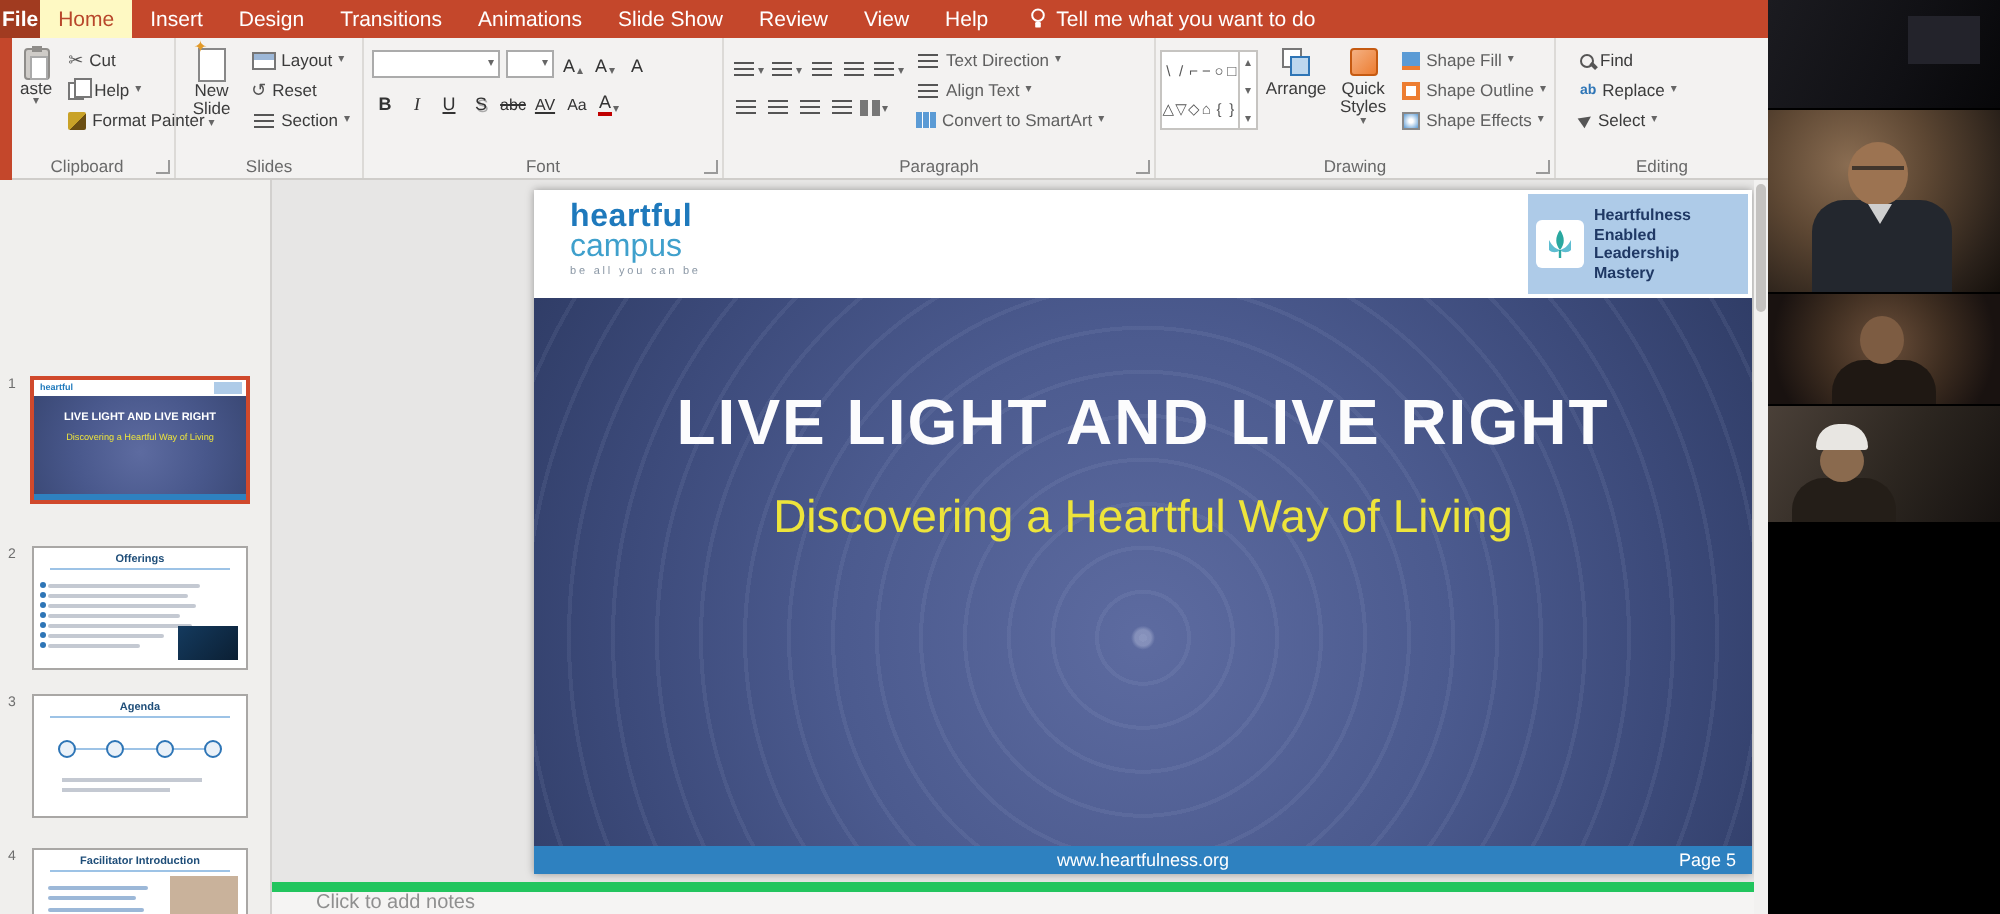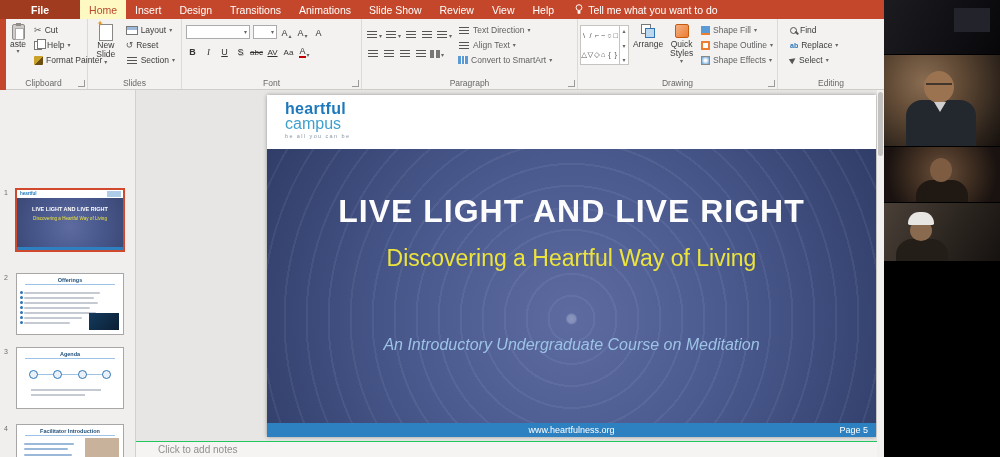--- a/index.html
+++ b/index.html
@@ -6,21 +6,21 @@
   html,body{width:1000px;height:457px;overflow:hidden;background:#000;
     font-family:"Liberation Sans",sans-serif;}
   #app{position:relative;width:1000px;height:457px}
 
   
   #ppt{position:absolute;left:0;top:0;width:884px;height:457px;background:#F3F2F1}
 
   
   #titlebar{position:absolute;left:0;top:0;width:100%;height:19px;background:#C4472B;
     display:flex;align-items:stretch;color:#fff;font-size:10.5px;white-space:nowrap}
-  .file-tab{padding:0 31px;background:#A13B20;display:flex;align-items:center;font-weight:bold}
+  .file-tab{padding:0 1px;background:#A13B20;display:flex;align-items:center;font-weight:bold}
   .tb-tab{padding:0 9px;display:flex;align-items:center}
   .tb-tab.active{background:#fef9c3;color:#B8472B}
   .tellme{margin-left:12px;display:flex;align-items:center;gap:5px}
 
   
   #ribbon{position:absolute;left:0;top:19px;width:100%;height:71px;background:#F3F2F1;
     border-bottom:1px solid #CFCDCA;display:flex;align-items:stretch;overflow:hidden}
   .rg{position:relative;border-right:1px solid #DCDAD7;padding:3px 4px 13px 4px;flex:none}
   .rg-body{display:flex;gap:4px;height:55px}
   .glabel{position:absolute;left:0;right:0;bottom:1px;text-align:center;font-size:8.5px;color:#696969}
@@ -127,21 +127,21 @@
       radial-gradient(circle at 50% 62%, rgba(225,230,248,.30) 0 4px, rgba(225,230,248,0) 6px),
       repeating-radial-gradient(circle at 50% 62%, rgba(195,205,235,.08) 0 2px, rgba(0,0,0,0) 2px 22px),
       radial-gradient(circle at 50% 62%, #5d6ba0 0%, #4b5a8e 45%, #3c4a7a 75%, #303d67 100%)}
   .s-title{margin-top:44px;font-size:32px;font-weight:600;letter-spacing:1px;color:#FCFCFD}
   .s-sub{margin-top:15px;font-size:23px;color:#EDE43B}
   .s-course{margin-top:64px;font-size:16px;font-style:italic;color:#9DC3E6}
   .slide-ftr{position:absolute;left:0;right:0;bottom:0;height:14px;background:#2E81C0;color:#fff;
     font-size:9px;display:flex;align-items:center;justify-content:center}
   .s-page{position:absolute;right:8px}
   #notesbar{position:absolute;left:0;right:0;bottom:0;height:16px;background:#F5F4F3;
-    border-top:1px solid #22c55e;font-size:10px;color:#8F8F8F;display:flex;align-items:center;padding-left:22px}
+    border-top:5px solid #22c55e;font-size:10px;color:#8F8F8F;display:flex;align-items:center;padding-left:22px}
   #vscroll{position:absolute;left:877px;top:90px;width:7px;bottom:0;background:#F2F1F0}
   #vscroll .sth{margin:2px 1px 0;height:64px;background:#C4C2C0;border-radius:3px}
 
   
   #videopanel{position:absolute;left:884px;top:0;width:116px;height:457px;background:#000}
   .vt{position:absolute;left:0;width:116px;overflow:hidden}
   .vt1{top:0;height:54px;background:linear-gradient(115deg,#1b1b20 0%,#101014 60%,#070709 100%)}
   .vt1::after{content:"";position:absolute;right:10px;top:8px;width:36px;height:24px;background:#23232b}
   .vt2{top:55px;height:91px;background:radial-gradient(circle at 35% 30%,#8a6d52 0%,#5d4733 40%,#2a211a 80%,#15100c 100%)}
   .vt3{top:147px;height:55px;background:radial-gradient(circle at 50% 45%,#6b4f3a 0%,#3f2e21 45%,#191210 85%)}
@@ -486,25 +486,40 @@
     </div>
 
     <div id="editor">
       <div id="slide">
         <div class="slide-hdr">
           <div class="hc">
             <div class="hc1">heartful</div>
             <div class="hc2">campus</div>
             <div class="hc3">be all you can be</div>
           </div>
+          <div class="helm">
+            <span class="helm-icon">
+              <svg width="16" height="16" viewBox="0 0 16 16">
+                  <path d="M8 1 C5.5 4.5 5.5 8 8 11 C10.5 8 10.5 4.5 8 1 Z" fill="#2AA8A0"></path>
+                  <path d="M2.5 6 C4 9 6 10.5 8 11 C6.5 12.5 4 12.5 2.5 11 Z" fill="#5FBDD1"></path>
+                  <path d="M13.5 6 C12 9 10 10.5 8 11 C9.5 12.5 12 12.5 13.5 11 Z" fill="#5FBDD1"></path>
+                  <rect x="7.4" y="11" width="1.2" height="4" fill="#2AA8A0"></rect>
+                </svg>
+            </span>
+            <div class="helm-text">
+              <div>Heartfulness</div>
+              <div>Enabled</div>
+              <div>Leadership</div>
+              <div>Mastery</div>
+            </div>
+          </div>
         </div>
         <div class="slide-body">
           <div class="s-title">LIVE LIGHT AND LIVE RIGHT</div>
           <div class="s-sub">Discovering a Heartful Way of Living</div>
-          <div class="s-course">An Introductory Undergraduate Course on Meditation</div>
         </div>
         <div class="slide-ftr">
           <span>www.heartfulness.org</span>
           <span class="s-page">Page 5</span>
         </div>
       </div>
       <div id="notesbar">
         <span>Click to add notes</span>
       </div>
     </div>

